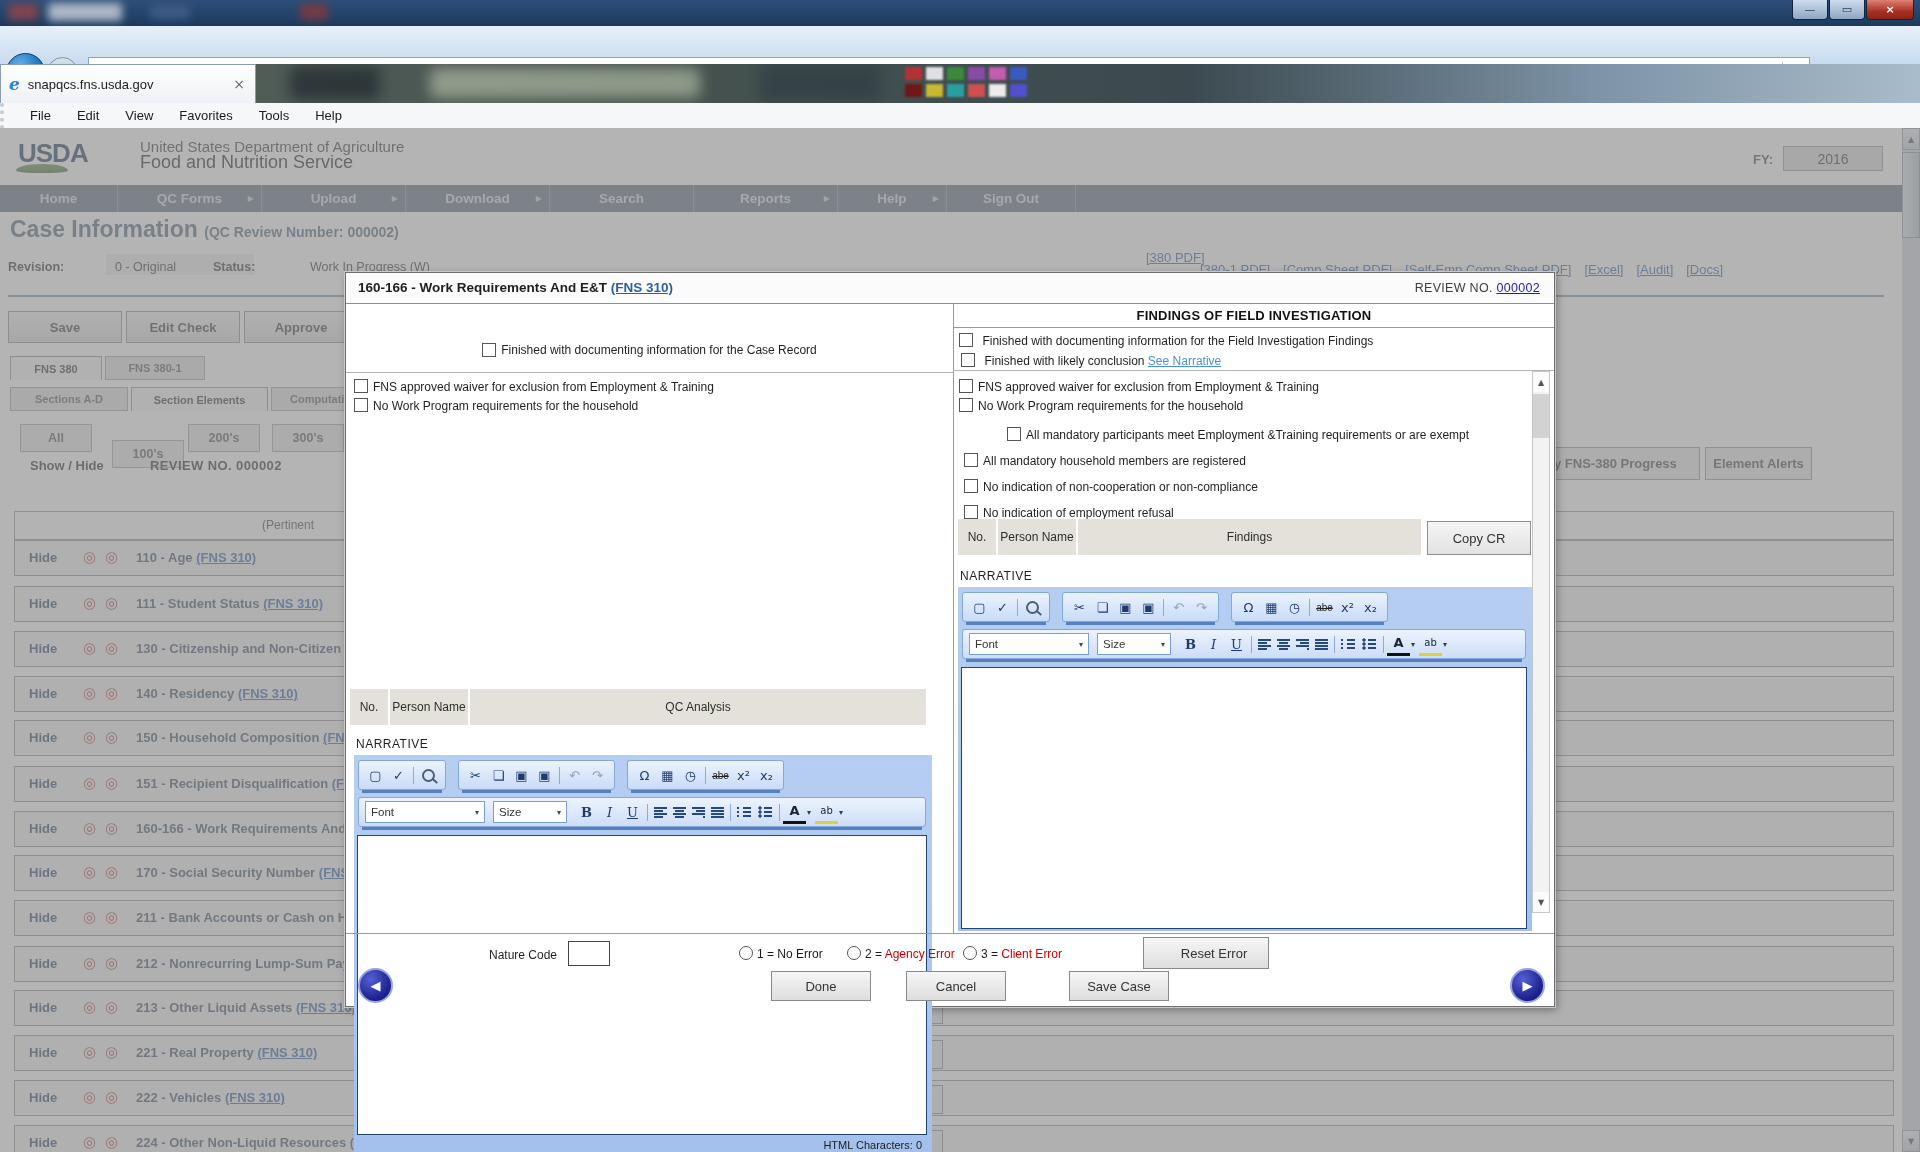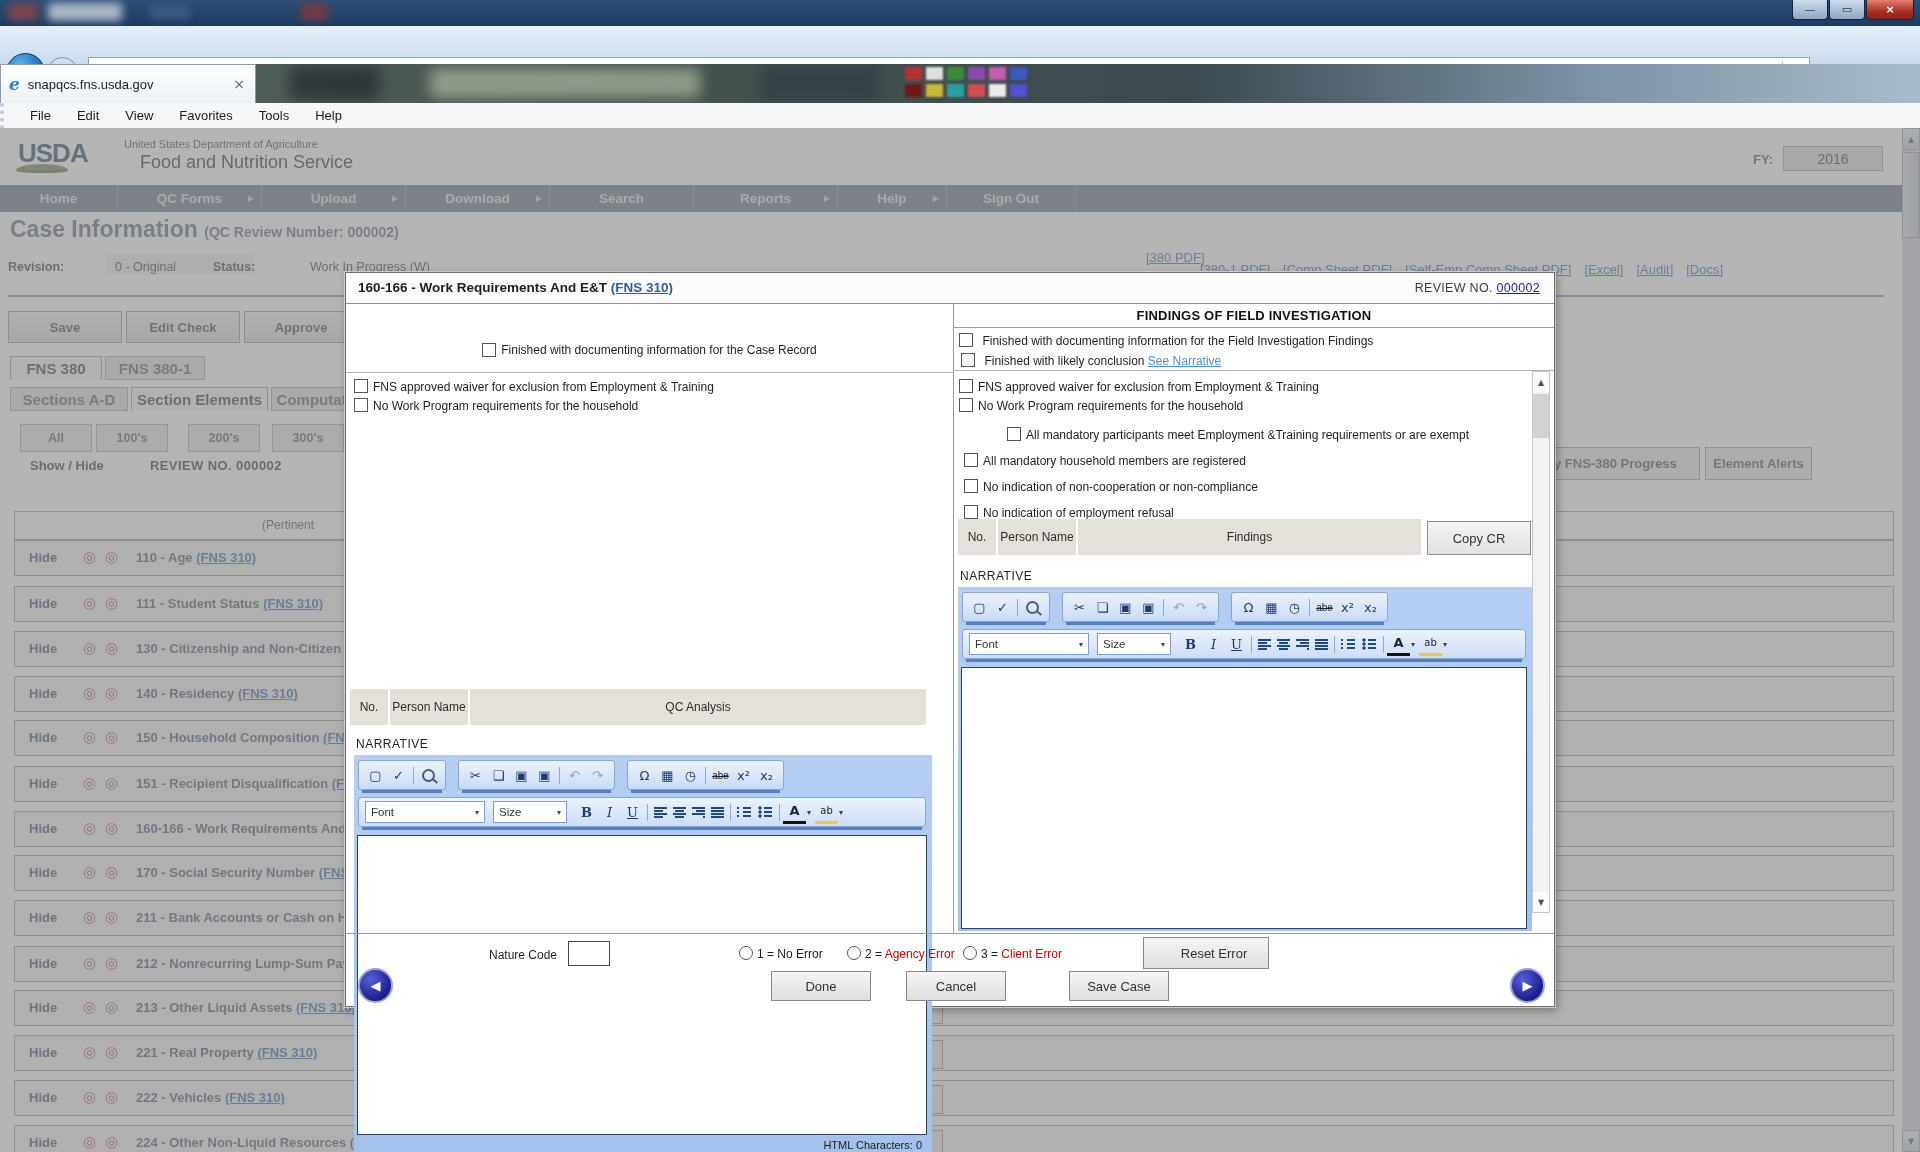--- a/index.html
+++ b/index.html
@@ -36,41 +36,41 @@
   #tab-close{margin-left:auto;margin-right:10px;color:#666;font-size:14px;}
   .ie-e{font-family:"DejaVu Serif",serif;font-style:italic;font-weight:bold;color:#2e82d8;font-size:17px;margin-left:8px;text-shadow:0 0 1px #bcd6ee;}
   #menu-row{left:0;top:103px;width:1920px;height:25px;background:#f6f7f8;border-bottom:1px solid #b9c0c8;display:flex;align-items:center;border-left:4px dotted #c7ccd2;}
   .menu-item{font-size:13px;color:#1b1b1b;margin-left:26px;}
 
   
   #page{left:0;top:128px;width:1902px;height:1024px;background:#fff;z-index:1;}
   #overlay{left:0;top:128px;width:1920px;height:1024px;background:rgba(141,141,141,.66);z-index:5;}
   #usda-acronym{left:18px;top:10px;font-size:26px;font-weight:bold;color:#1d3b5c;letter-spacing:-1px;}
   #usda-swoosh{left:16px;top:36px;width:52px;height:9px;background:linear-gradient(#6b9454,#3f6a33);border-radius:50% 50% 40% 40%/80% 80% 30% 30%;}
-  #agency1{left:124px;top:10px;font-size:11px;color:#3a3a3a;}
+  #agency1{left:140px;top:10px;font-size:15px;color:#3a3a3a;}
   #agency2{left:140px;top:24px;font-size:18px;color:#222;}
   #sys-title{left:320px;top:14px;font-size:23px;font-weight:bold;color:#44699c;font-family:"DejaVu Sans",sans-serif;}
   #fy-label{left:1753px;top:24px;font-size:13px;font-weight:bold;color:#4a4a4a;}
   #fy-box{left:1783px;top:18px;width:98px;height:23px;background:#dcdcdc;border:1px solid #9a9a9a;font-size:14px;color:#333;display:flex;align-items:center;justify-content:center;}
   #main-nav{left:0;top:57px;width:1902px;height:27px;background:#5e6d7e;display:flex;}
   .nav-item{height:100%;display:flex;align-items:center;justify-content:center;color:#d6dce3;font-weight:bold;font-size:13.5px;border-right:1px solid #8392a2;position:relative;}
   .nav-arrow{position:absolute;right:7px;font-size:8px;color:#c3ccd6;}
   #case-title{left:10px;top:88px;font-size:23px;font-weight:bold;color:#53687f;}
   #case-title-suffix{font-size:14px;}
   #doclink1{left:1146px;top:122px;}
   #doc-links{left:1200px;top:134px;width:700px;display:flex;gap:13px;white-space:nowrap;}
   .doclink{font-size:13px;color:#2d5fa8;text-decoration:underline;}
   #rev-label{left:8px;top:132px;font-size:12.5px;font-weight:bold;color:#333;}
   #rev-box{left:106px;top:126px;width:148px;height:21px;background:#ececec;}
   #rev-value{left:115px;top:132px;font-size:12.5px;color:#333;}
   #status-label{left:213px;top:132px;font-size:12.5px;font-weight:bold;color:#333;}
   #status-value{left:310px;top:132px;font-size:12.5px;color:#333;white-space:nowrap;}
   #page-hr{left:8px;top:167px;width:1876px;height:0;border-top:2px solid #7d94ac;}
   .act-btn{top:183px;width:112px;height:30px;background:linear-gradient(#f4f4f4,#dadada);border:1px solid #8f8f8f;color:#3c3c3c;font-weight:bold;font-size:13px;display:flex;align-items:center;justify-content:center;}
-  .tab-btn{height:24px;display:flex;align-items:center;justify-content:center;font-weight:bold;font-size:15px;box-sizing:border-box;}
+  .tab-btn{height:24px;display:flex;align-items:center;justify-content:center;font-weight:bold;font-size:11px;box-sizing:border-box;}
   .tab-on{background:#f7f7f7;border:1px solid #8f8f8f;border-bottom:none;color:#333;}
   .tab-off{background:#e0e0e0;border:1px solid #a2a2a2;color:#5c5c5c;}
   .flt-btn{top:296px;width:70px;height:26px;background:#e8e8e8;border:1px solid #a5a5a5;color:#555;font-weight:bold;font-size:12.5px;display:flex;align-items:center;justify-content:center;}
   #show-hide{left:30px;top:330px;font-size:13px;font-weight:bold;color:#2e2e2e;}
   #review-no{left:150px;top:330px;font-size:13px;font-weight:bold;color:#2e2e2e;letter-spacing:.4px;}
   #prog-btn{left:1520px;top:319px;width:178px;height:31px;}
   #alert-btn{left:1705px;top:319px;width:105px;height:31px;}
   .gray-btn{background:#e9e9e9;border:1px solid #969696;color:#4a4a4a;font-weight:bold;font-size:13px;display:flex;align-items:center;justify-content:center;position:absolute;}
   #pertinent-row{left:14px;top:383px;width:1880px;height:29px;background:#fcfcfc;border:1px solid #9a9a9a;box-sizing:border-box;}
   #pertinent-text{left:262px;top:390px;font-size:12px;color:#444;}
@@ -266,21 +266,21 @@
     <div class="abs act-btn" style="left:126px;">Edit Check</div>
     <div class="abs act-btn" style="left:244px;">Approve</div>
 
     <div class="abs tab-btn tab-on" style="left:10px;top:228px;width:92px;">FNS 380</div>
     <div class="abs tab-btn tab-off" style="left:105px;top:228px;width:100px;">FNS 380-1</div>
     <div class="abs tab-btn tab-off" style="left:10px;top:259px;width:118px;">Sections A-D</div>
     <div class="abs tab-btn tab-on" style="left:131px;top:259px;width:137px;">Section Elements</div>
     <div class="abs tab-btn tab-off" style="left:271px;top:259px;width:112px;">Computations</div>
 
     <div class="abs flt-btn" style="left:20px;">All</div>
-    <div class="abs flt-btn" style="left:96px;">100's</div>
+    <div class="abs flt-btn" style="left:112px;margin-top:16px;">100's</div>
     <div class="abs flt-btn" style="left:188px;">200's</div>
     <div class="abs flt-btn" style="left:272px;">300's</div>
 
     <div class="abs" id="show-hide">Show  /  Hide</div>
     <div class="abs" id="review-no">REVIEW NO. 000002</div>
 
     <div class="abs gray-btn" id="prog-btn">lay FNS-380 Progress</div>
     <div class="abs gray-btn" id="alert-btn">Element Alerts</div>
 
     <div class="abs" id="pertinent-row"></div>

